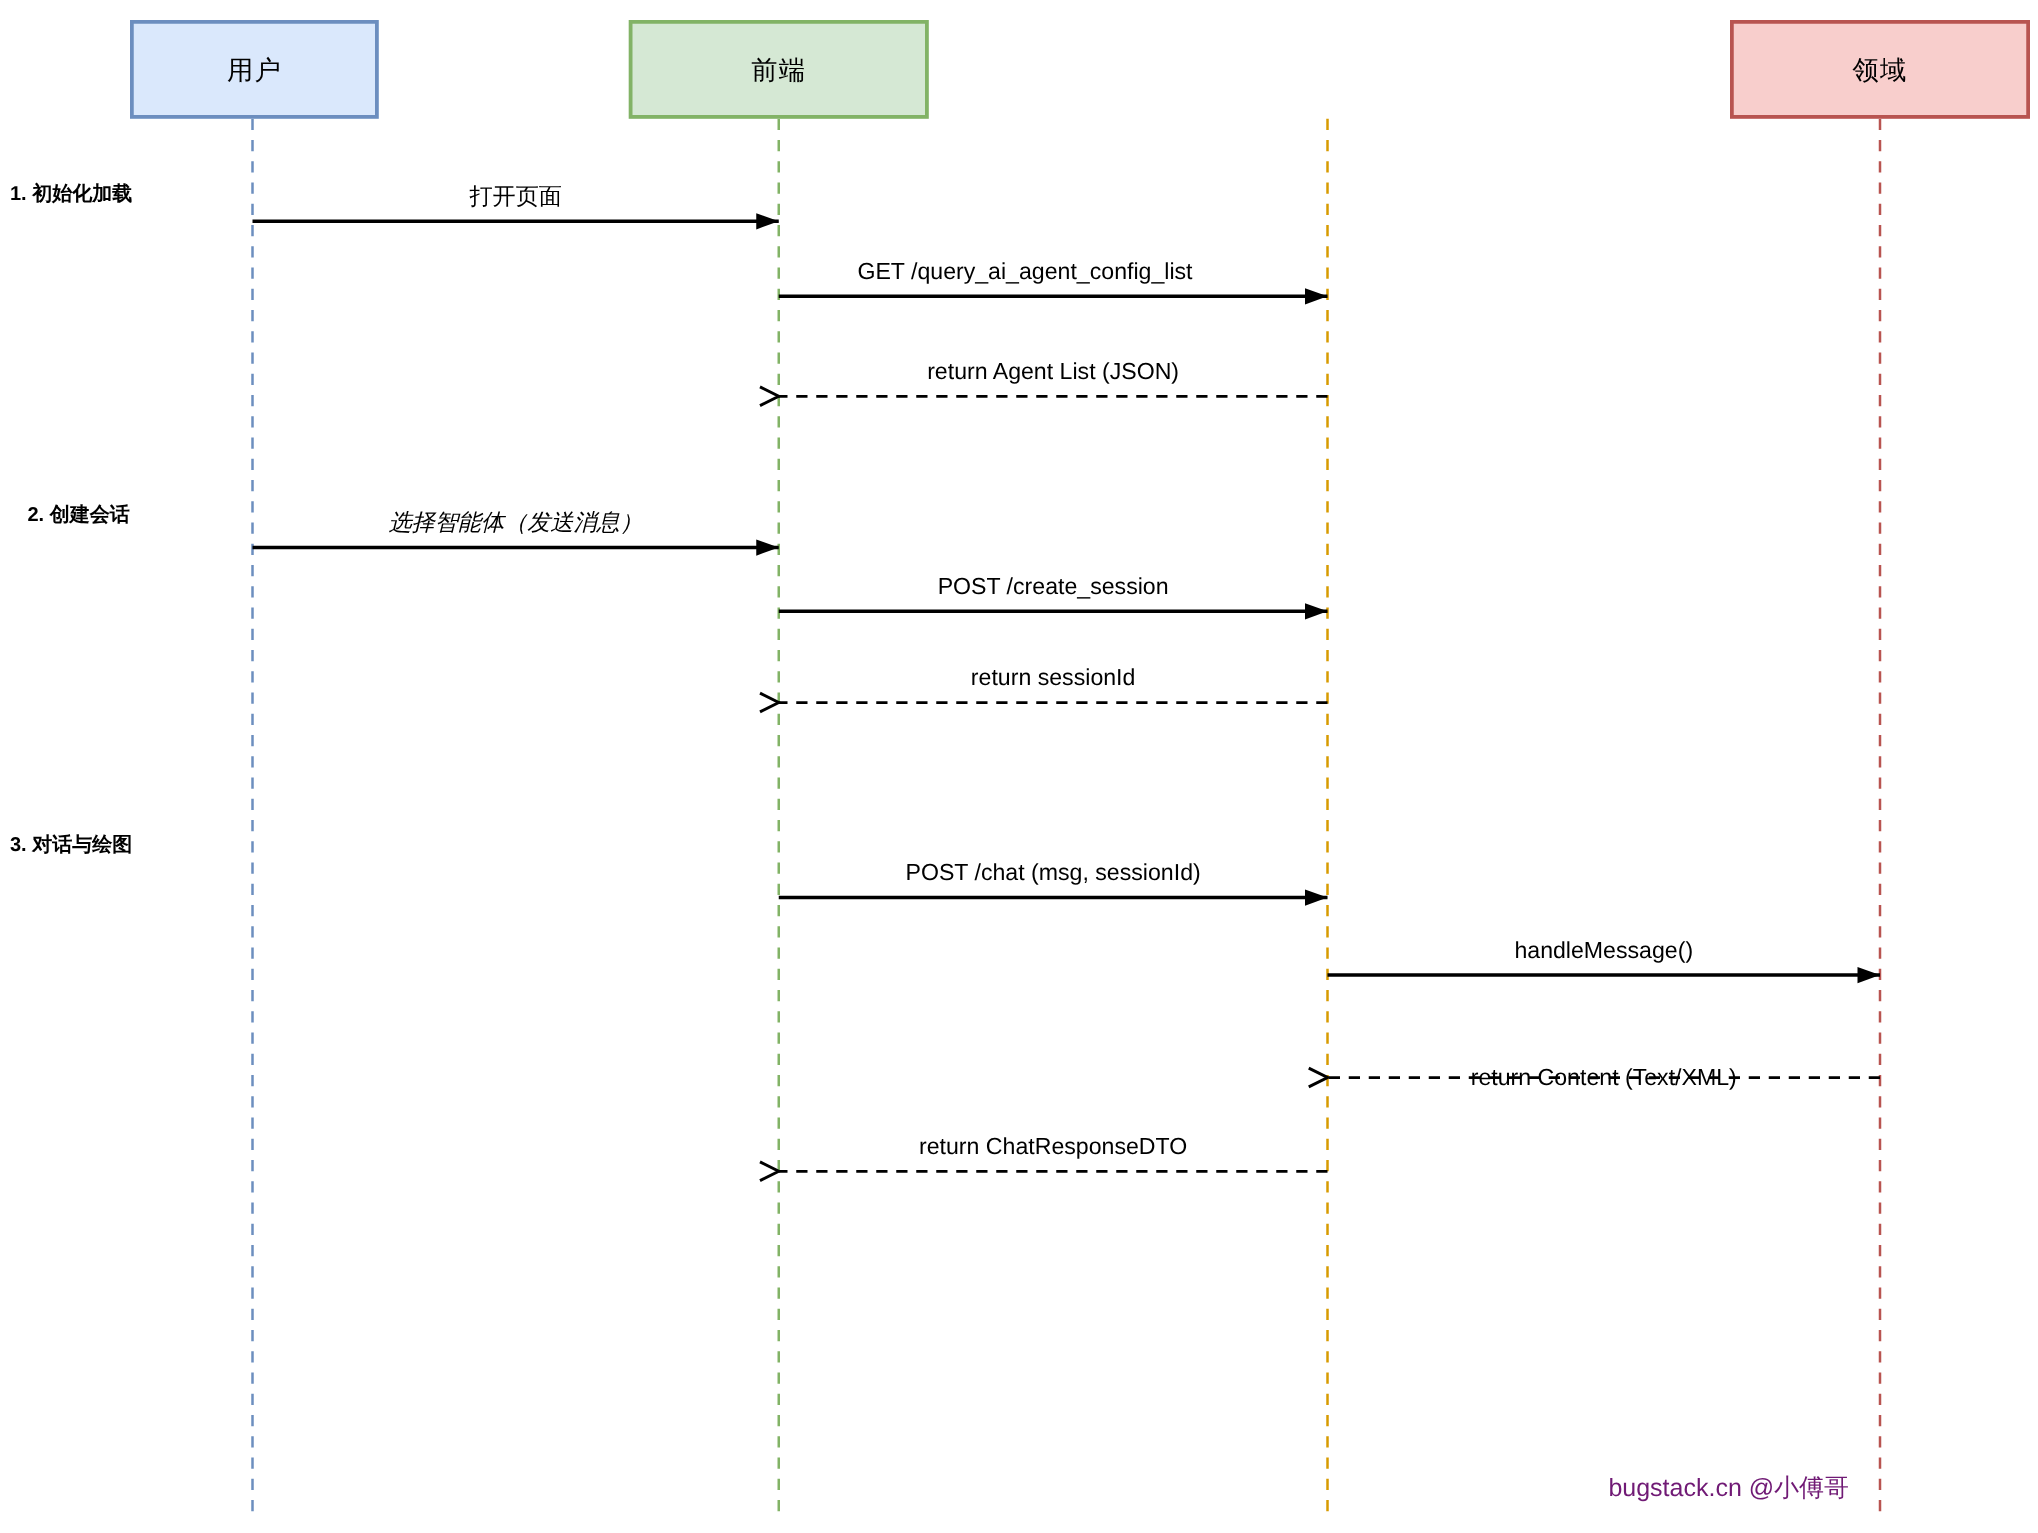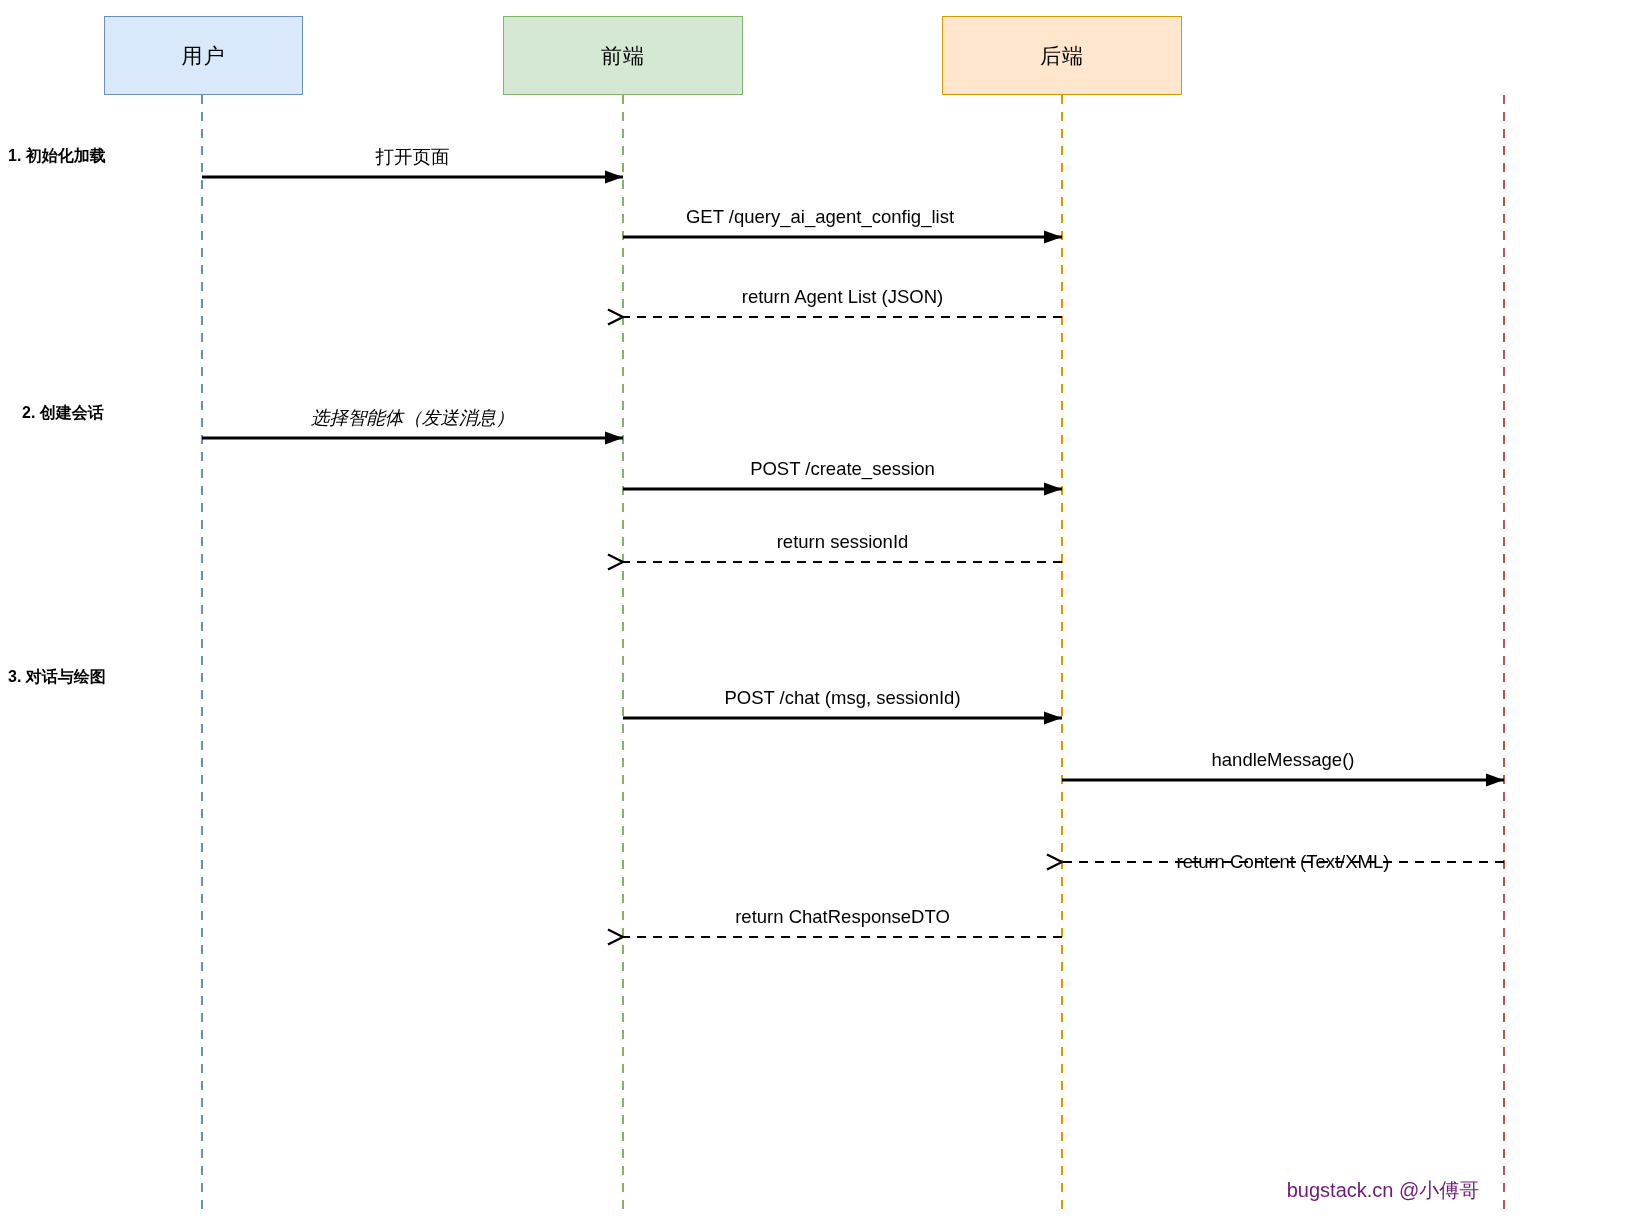--- a/index.html
+++ b/index.html
@@ -18,21 +18,21 @@
   }
   #diagram-svg {
     position: absolute;
     top: 0;
     left: 0;
   }
   .actor-box {
     position: absolute;
     top: 16px;
     height: 79px;
-    border: 1px solid #6d28d9;
+    border: 3px solid #6d28d9;
     box-sizing: border-box;
     display: flex;
     align-items: center;
     justify-content: center;
     font-size: 21px;
     letter-spacing: 1px;
     color: #000;
   }
   .section-label {
     position: absolute;
@@ -94,22 +94,22 @@
       </g>
   </svg>
 
   <div class="watermark">bugstack.cn @小傅哥</div>
 <div class="actor-box" style="left: 104px; width: 199px; background: rgb(218, 232, 252); border-color: rgb(108, 142, 191);">
       <span>用户</span>
     </div>
     <div class="actor-box" style="left: 503px; width: 240px; background: rgb(213, 232, 212); border-color: rgb(130, 179, 102);">
       <span>前端</span>
     </div>
-    <div class="actor-box" style="left: 942px; width: 240px; background: rgb(255, 230, 204); border-color: rgb(215, 155, 0);">
-      <span>后端</span>
+    <div class="actor-box" style="left: 1384px; width: 240px; background: rgb(248, 206, 204); border-color: rgb(184, 84, 80);">
+      <span>领域</span>
     </div>
     <div class="section-label" style="left: 8px; top: 144px;">1. 初始化加载</div>
     <div class="section-label" style="left: 22px; top: 401px;">2. 创建会话</div>
     <div class="section-label" style="left: 8px; top: 665px;">3. 对话与绘图</div>
     <div class="message-label" style="left: 412.5px; top: 146px;">打开页面</div>
     <div class="message-label" style="left: 820px; top: 206px;">GET /query_ai_agent_config_list</div>
     <div class="message-label" style="left: 842.5px; top: 286px;">return Agent List (JSON)</div>
     <div class="message-label" style="left: 412.5px; top: 407px; font-style: italic;">选择智能体（发送消息）</div>
     <div class="message-label" style="left: 842.5px; top: 458px;">POST /create_session</div>
     <div class="message-label" style="left: 842.5px; top: 531px;">return sessionId</div>

